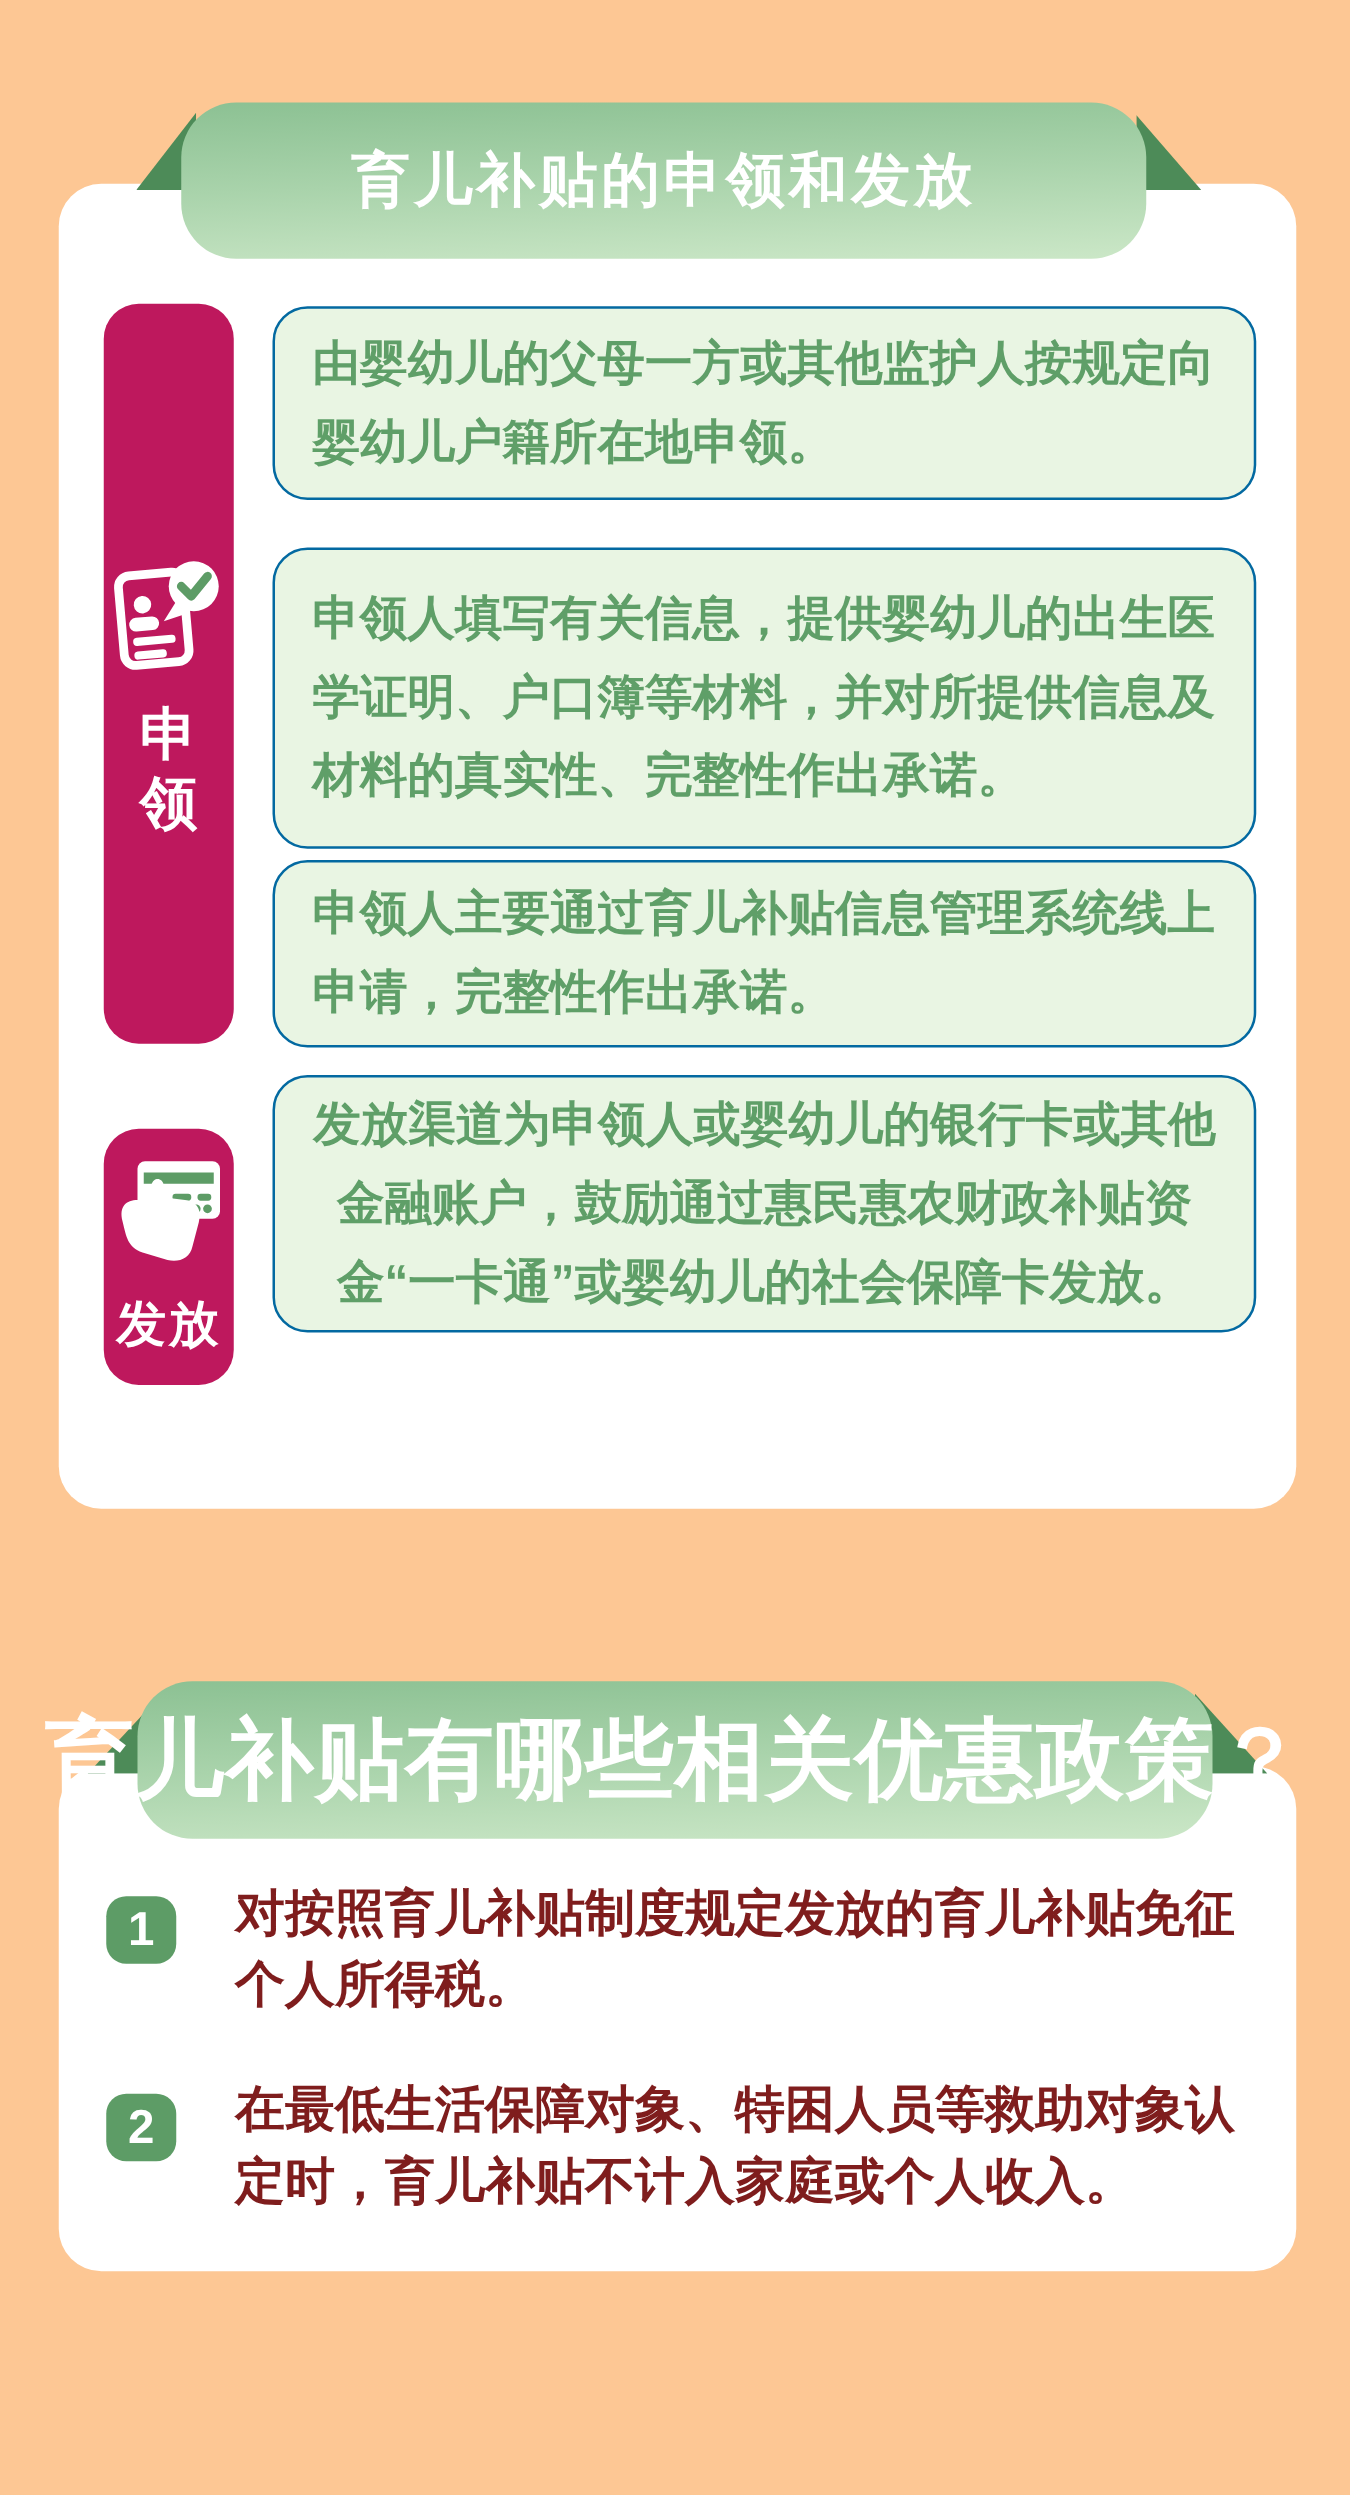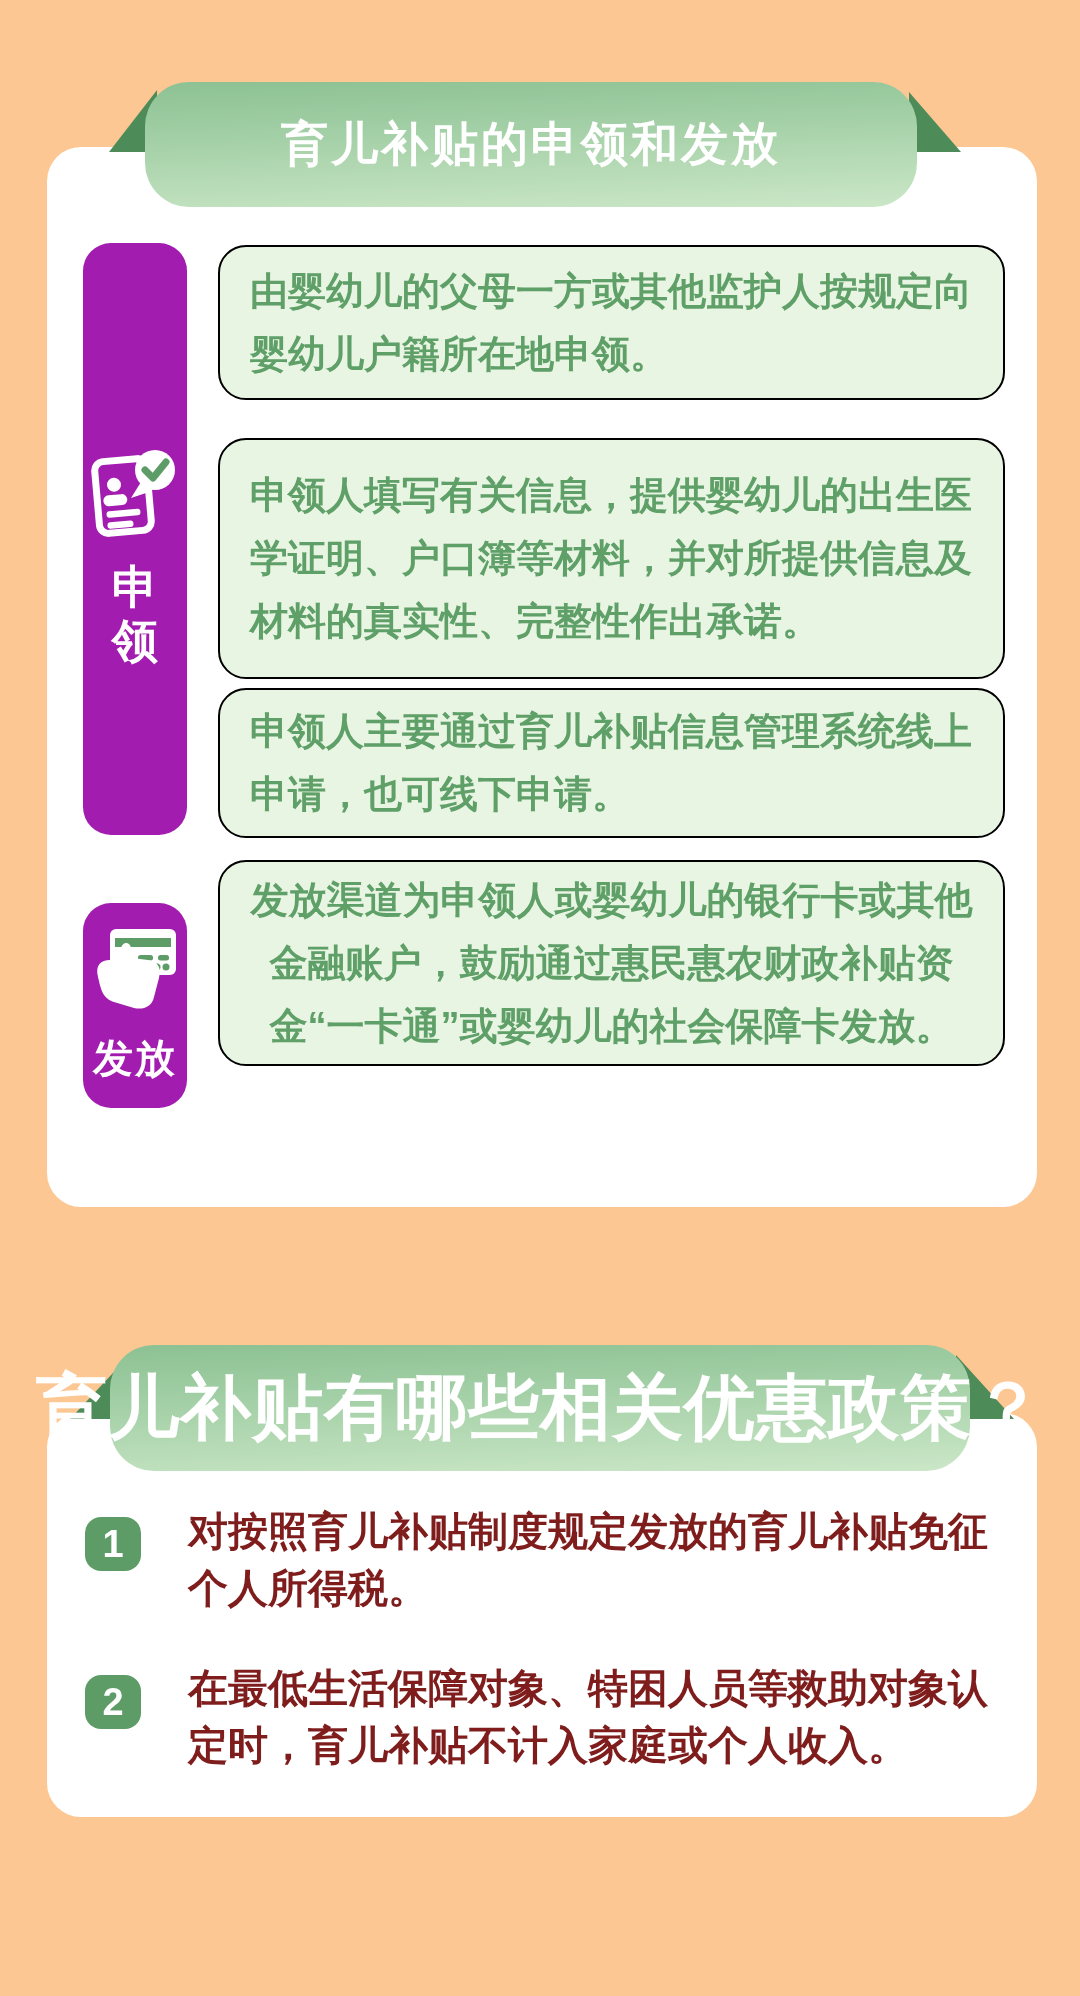--- a/index.html
+++ b/index.html
@@ -26,33 +26,33 @@
   #banner2 h1{font-size:71px;letter-spacing:1px;}
   .fold{position:absolute;background:#4d8b58;z-index:1;}
   .fold-left{clip-path:polygon(100% 0,100% 100%,0 100%);}
   .fold-right{clip-path:polygon(0 0,100% 100%,0 100%);}
   #banner1 .fold-left{left:-36px;top:8px;width:48px;height:62px;}
   #banner1 .fold-right{right:-44px;top:10px;width:52px;height:60px;}
   #banner2 .fold-left{left:-40px;top:14px;width:56px;height:60px;}
   #banner2 .fold-right{right:-44px;top:10px;width:58px;height:64px;}
   
   .rail{
-    position:absolute;left:83px;width:104px;background:#a21caf;border-radius:28px;
+    position:absolute;left:83px;width:104px;background:#be185d;border-radius:28px;
     display:flex;flex-direction:column;align-items:center;color:#fff;z-index:2;
     box-sizing:border-box;
   }
   #rail-apply{top:243px;height:592px;justify-content:center;gap:14px;padding-top:34px;}
   #rail-grant{top:903px;height:205px;justify-content:center;gap:8px;}
   .rail-label{font-weight:700;text-align:center;}
   #rail-apply .rail-label{font-size:46px;line-height:1.18;width:1em;word-break:break-all;}
   #rail-grant .rail-label{font-size:40px;letter-spacing:2px;}
   
   .note{
     position:absolute;left:218px;width:787px;z-index:2;box-sizing:border-box;
-    background:#e9f5e3;border:2px solid #000000;border-radius:28px;
+    background:#e9f5e3;border:2px solid #0369a1;border-radius:28px;
     display:flex;align-items:center;padding:0 30px;
   }
   .note p{margin:0;font-size:38px;line-height:63px;color:#5f9f68;font-weight:700;}
   #note1{top:245px;height:155px;}
   #note2{top:438px;height:241px;}
   #note3{top:688px;height:150px;}
   #note4{top:860px;height:206px;}
   #note4 p{text-align:center;}
   
   .num-badge{
@@ -100,21 +100,21 @@
     <div class="rail-label">申领</div>
   </div>
 
   <div class="note" id="note1">
     <p>由婴幼儿的父母一方或其他监护人按规定向婴幼儿户籍所在地申领。</p>
   </div>
   <div class="note" id="note2">
     <p>申领人填写有关信息，提供婴幼儿的出生医学证明、户口簿等材料，并对所提供信息及材料的真实性、完整性作出承诺。</p>
   </div>
   <div class="note" id="note3">
-    <p>申领人主要通过育儿补贴信息管理系统线上申请，也可线下申请。</p>
+    <p>申领人主要通过育儿补贴信息管理系统线上申请，完整性作出承诺。</p>
   </div>
 
   <div class="rail" id="rail-grant">
     <span>
       <svg width="98" height="94" viewBox="0 0 98 94" aria-hidden="true">
         <rect x="24" y="4" width="66" height="46" rx="6" fill="#ffffff"></rect>
         <rect x="29" y="13" width="56" height="9" fill="#5d9c66"></rect>
         <rect x="52" y="30" width="15" height="5.5" rx="2.5" fill="#5d9c66"></rect>
         <rect x="72" y="30" width="11" height="5.5" rx="2.5" fill="#5d9c66"></rect>
         <circle cx="71" cy="42" r="3.5" fill="#5d9c66"></circle>

